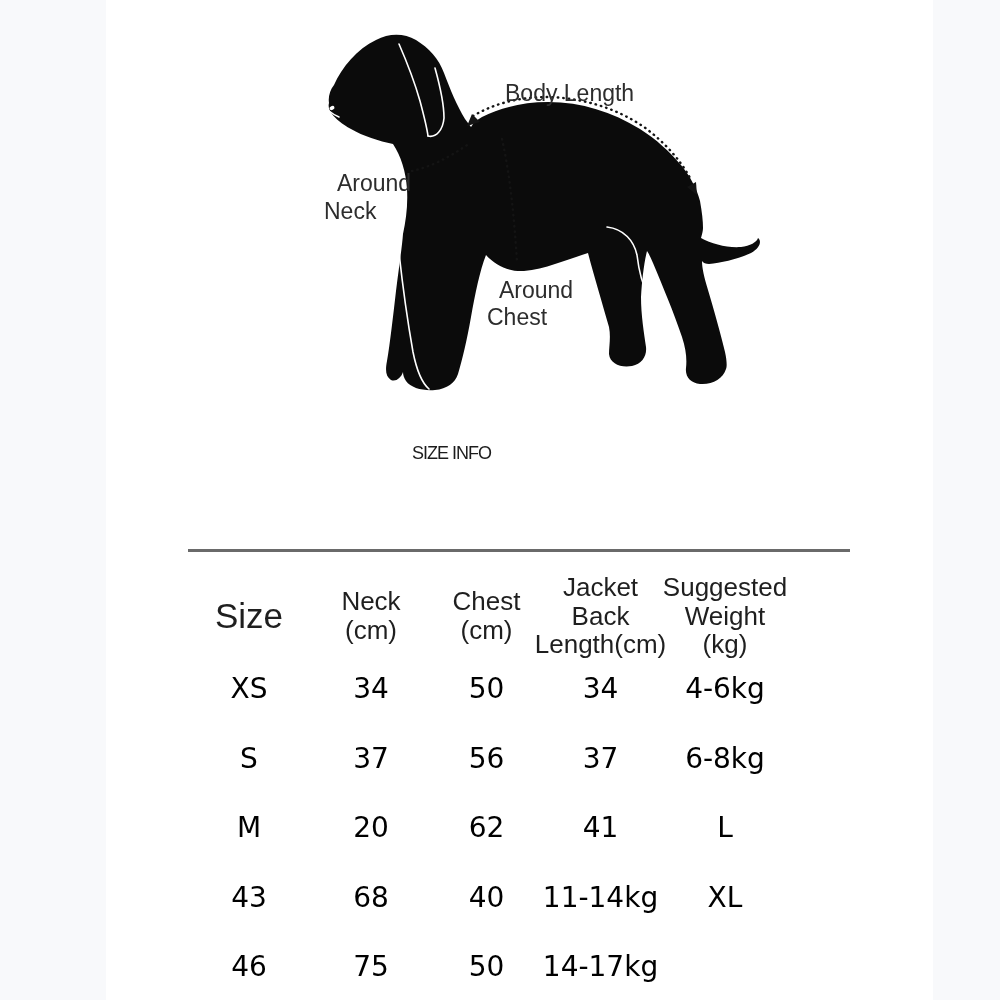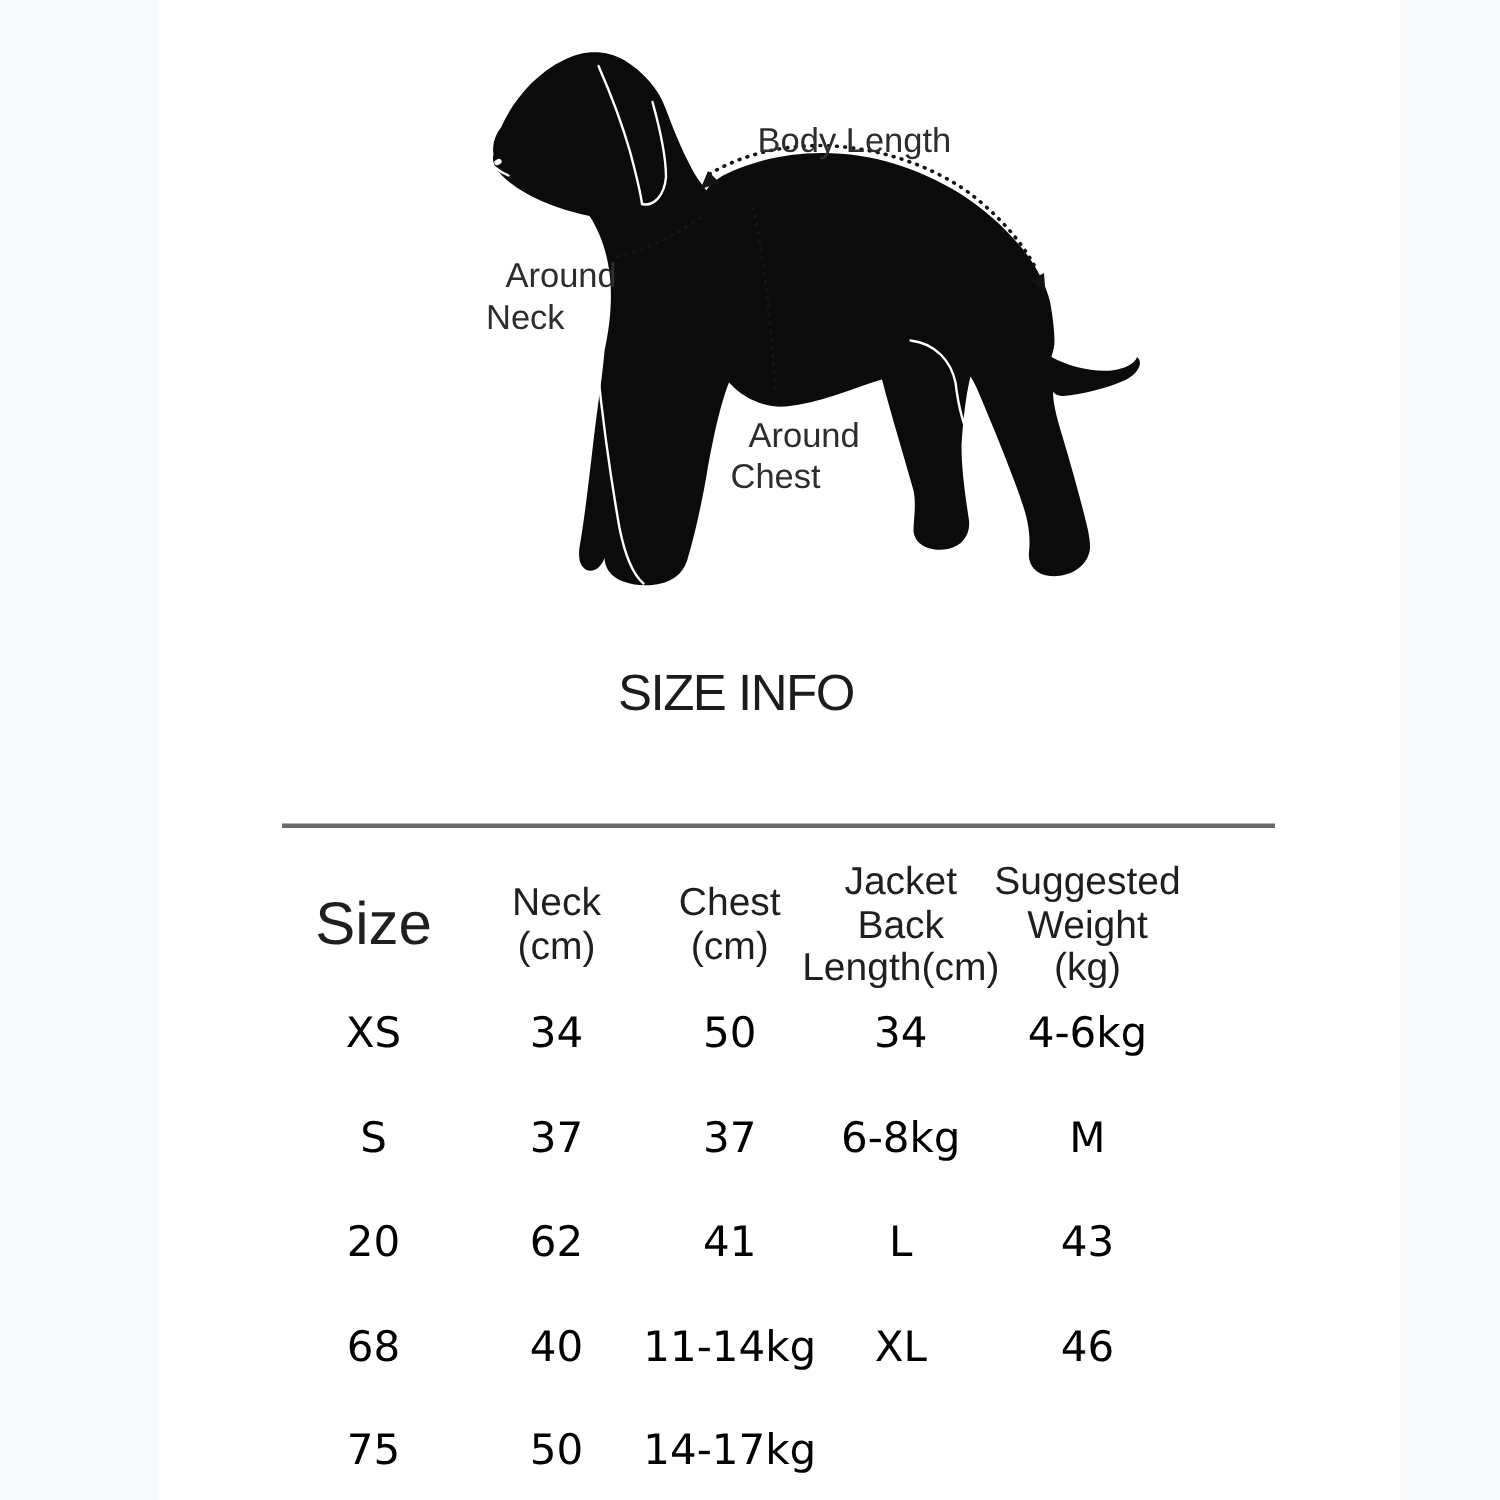--- a/index.html
+++ b/index.html
@@ -11,37 +11,37 @@
   .side-band{position:absolute;top:0;height:1000px;background:#f8f9fb;}
   .band-left{left:0;width:106px;}
   .band-right{left:933px;width:67px;}
 
   .fig-label{
     position:absolute;color:#2d2d2d;font-size:23px;line-height:1.1;
     white-space:nowrap;
   }
   .page-title{
     position:absolute;left:412px;top:443px;
-    font-size:34px;letter-spacing:-1px;color:#1c1c1c;white-space:nowrap;
+    font-size:18px;letter-spacing:-1px;color:#1c1c1c;white-space:nowrap;
   }
   .rule{position:absolute;left:188px;top:549px;width:662px;height:3px;background:#6a6a6a;}
 
   .size-table{
     position:absolute;left:188px;top:562px;
     display:grid;
     grid-template-columns:122px 122px 109px 119px 130px;
     grid-template-rows:92px 69.5px 69.5px 69.5px 69.5px 69.5px;
   }
   .th{
     display:flex;align-items:center;justify-content:center;
     padding-top:16px;
     font-size:26px;line-height:1.1;color:#1f1f1f;
     text-align:center;white-space:pre-line;
   }
-  .th-size{font-size:40px;}
+  .th-size{font-size:35px;}
   .td{
     display:flex;align-items:center;justify-content:center;
     font-family:"DejaVu Sans", sans-serif;
     font-size:28px;color:#000000;white-space:nowrap;
   }
 
   .dog-svg{position:absolute;left:300px;top:0;width:480px;height:410px;}
   .dog-detail{fill:none;stroke:#ffffff;stroke-width:1.6;stroke-linecap:round;}
   .measure{fill:none;stroke:#141414;stroke-width:2.4;stroke-dasharray:0.5 5;stroke-linecap:round;}
   .arrowhead{fill:#141414;}
@@ -106,20 +106,21 @@
 (kg)</div>
 
   <div class="td">XS</div>
   <div class="td">34</div>
   <div class="td">50</div>
   <div class="td">34</div>
   <div class="td">4-6kg</div>
 
   <div class="td">S</div>
   <div class="td">37</div>
+  <div class="td">56</div>
   <div class="td">37</div>
   <div class="td">6-8kg</div>
 
   <div class="td">M</div>
   <div class="td">20</div>
   <div class="td">62</div>
   <div class="td">41</div>
 
   <div class="td">L</div>
   <div class="td">43</div>

